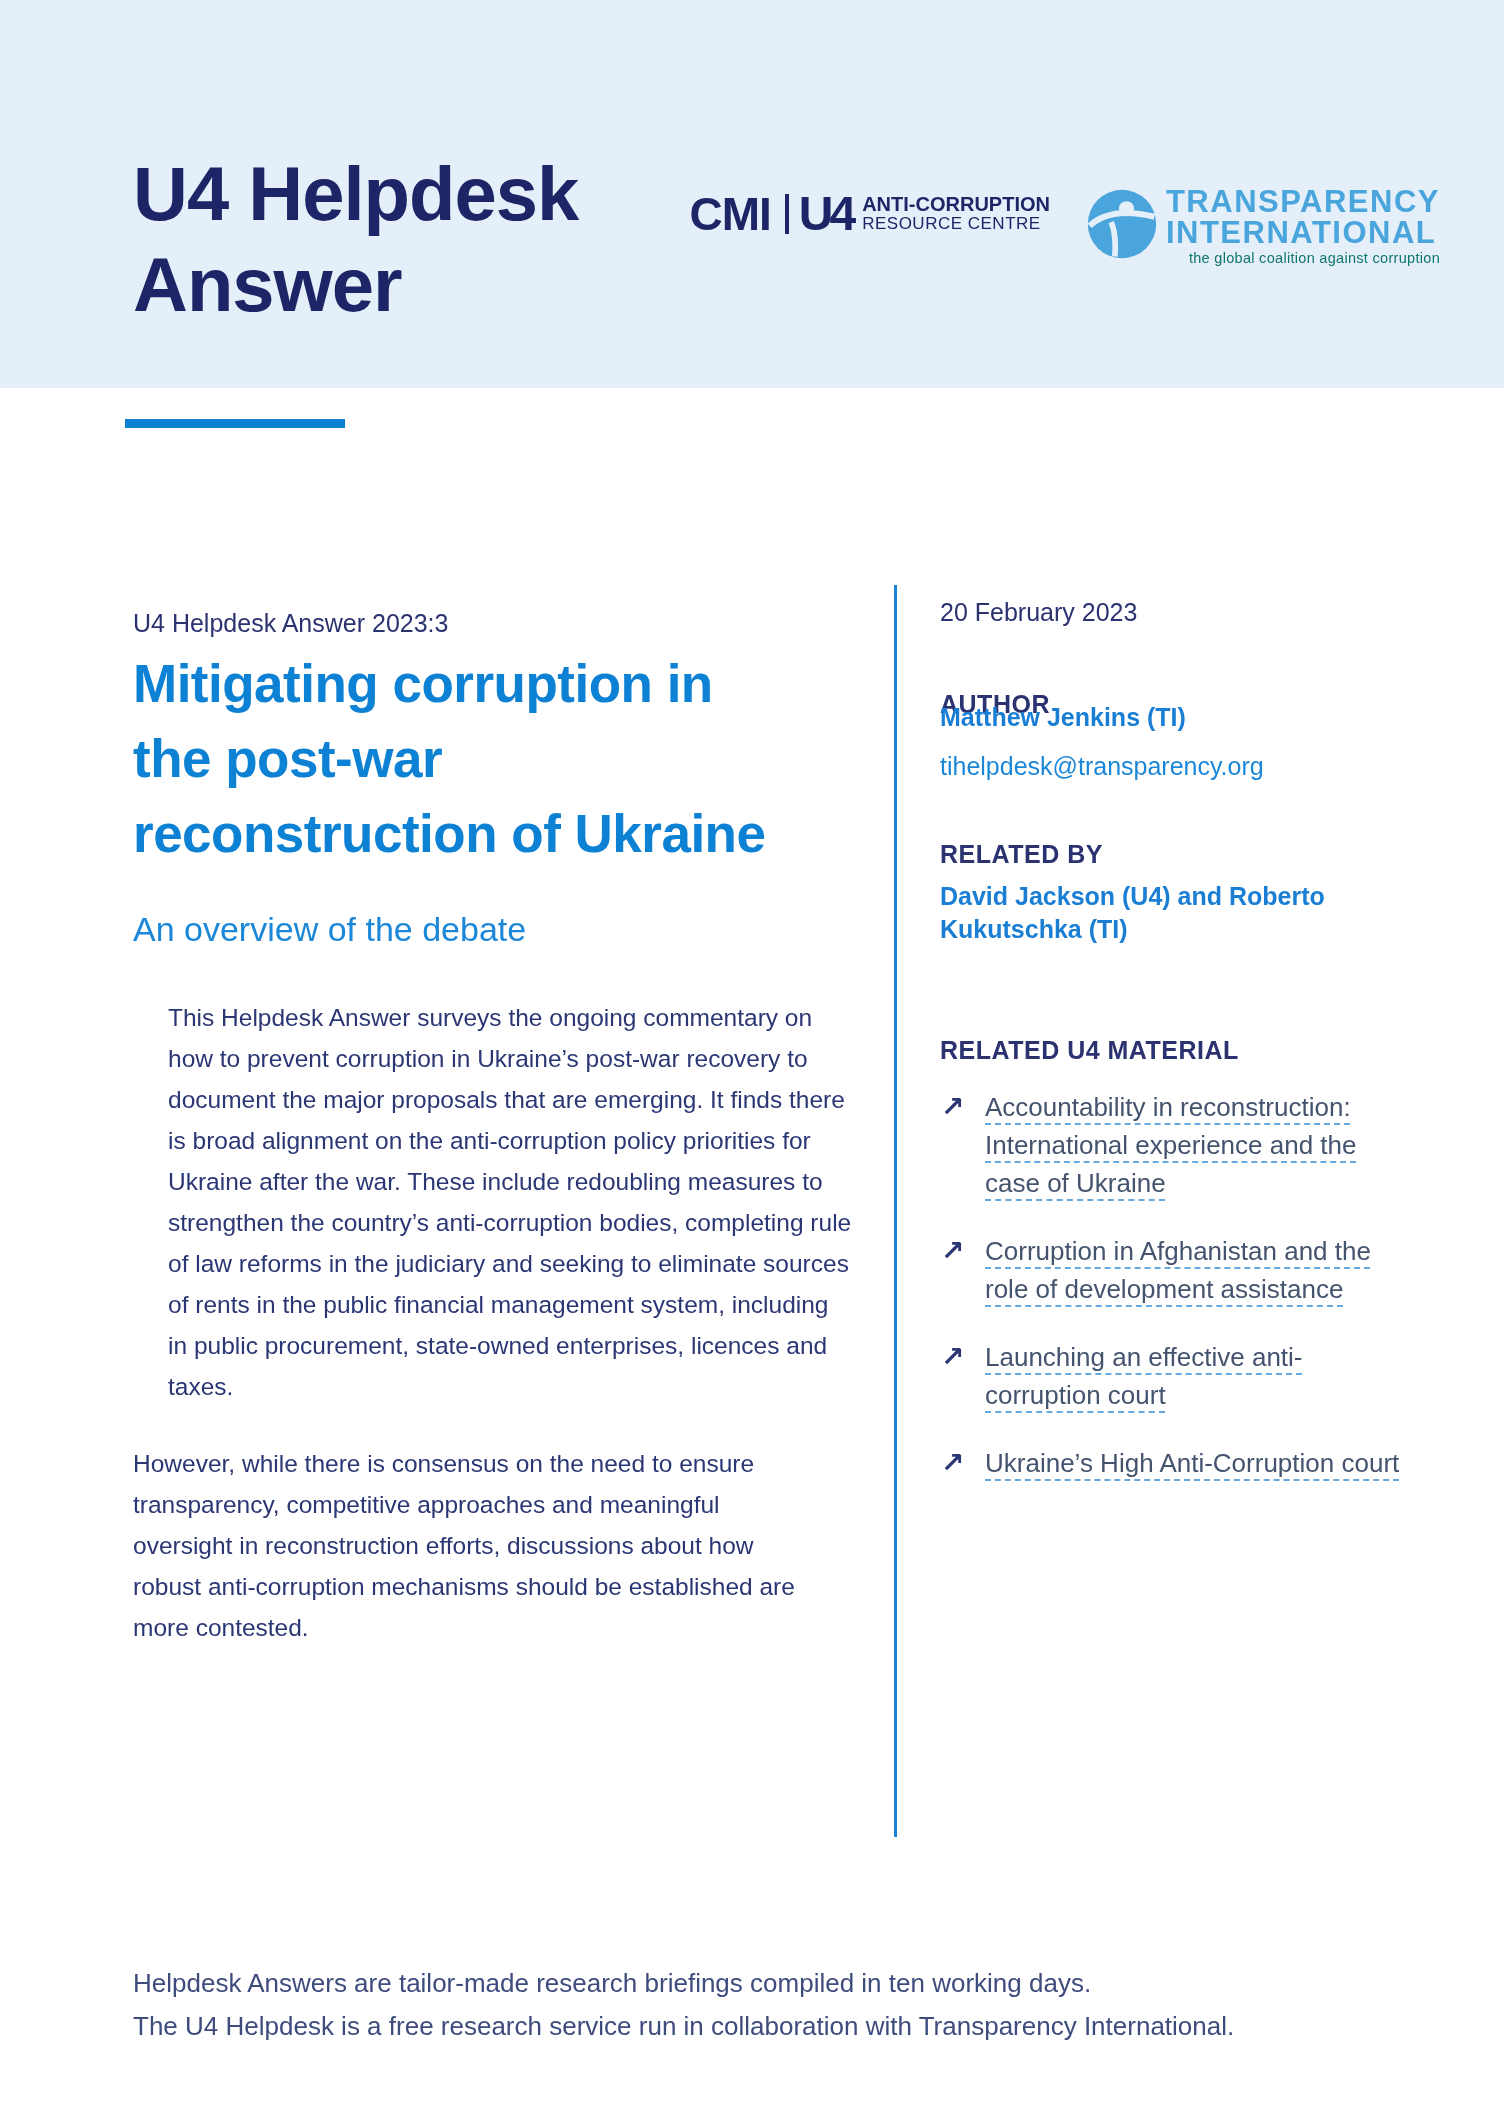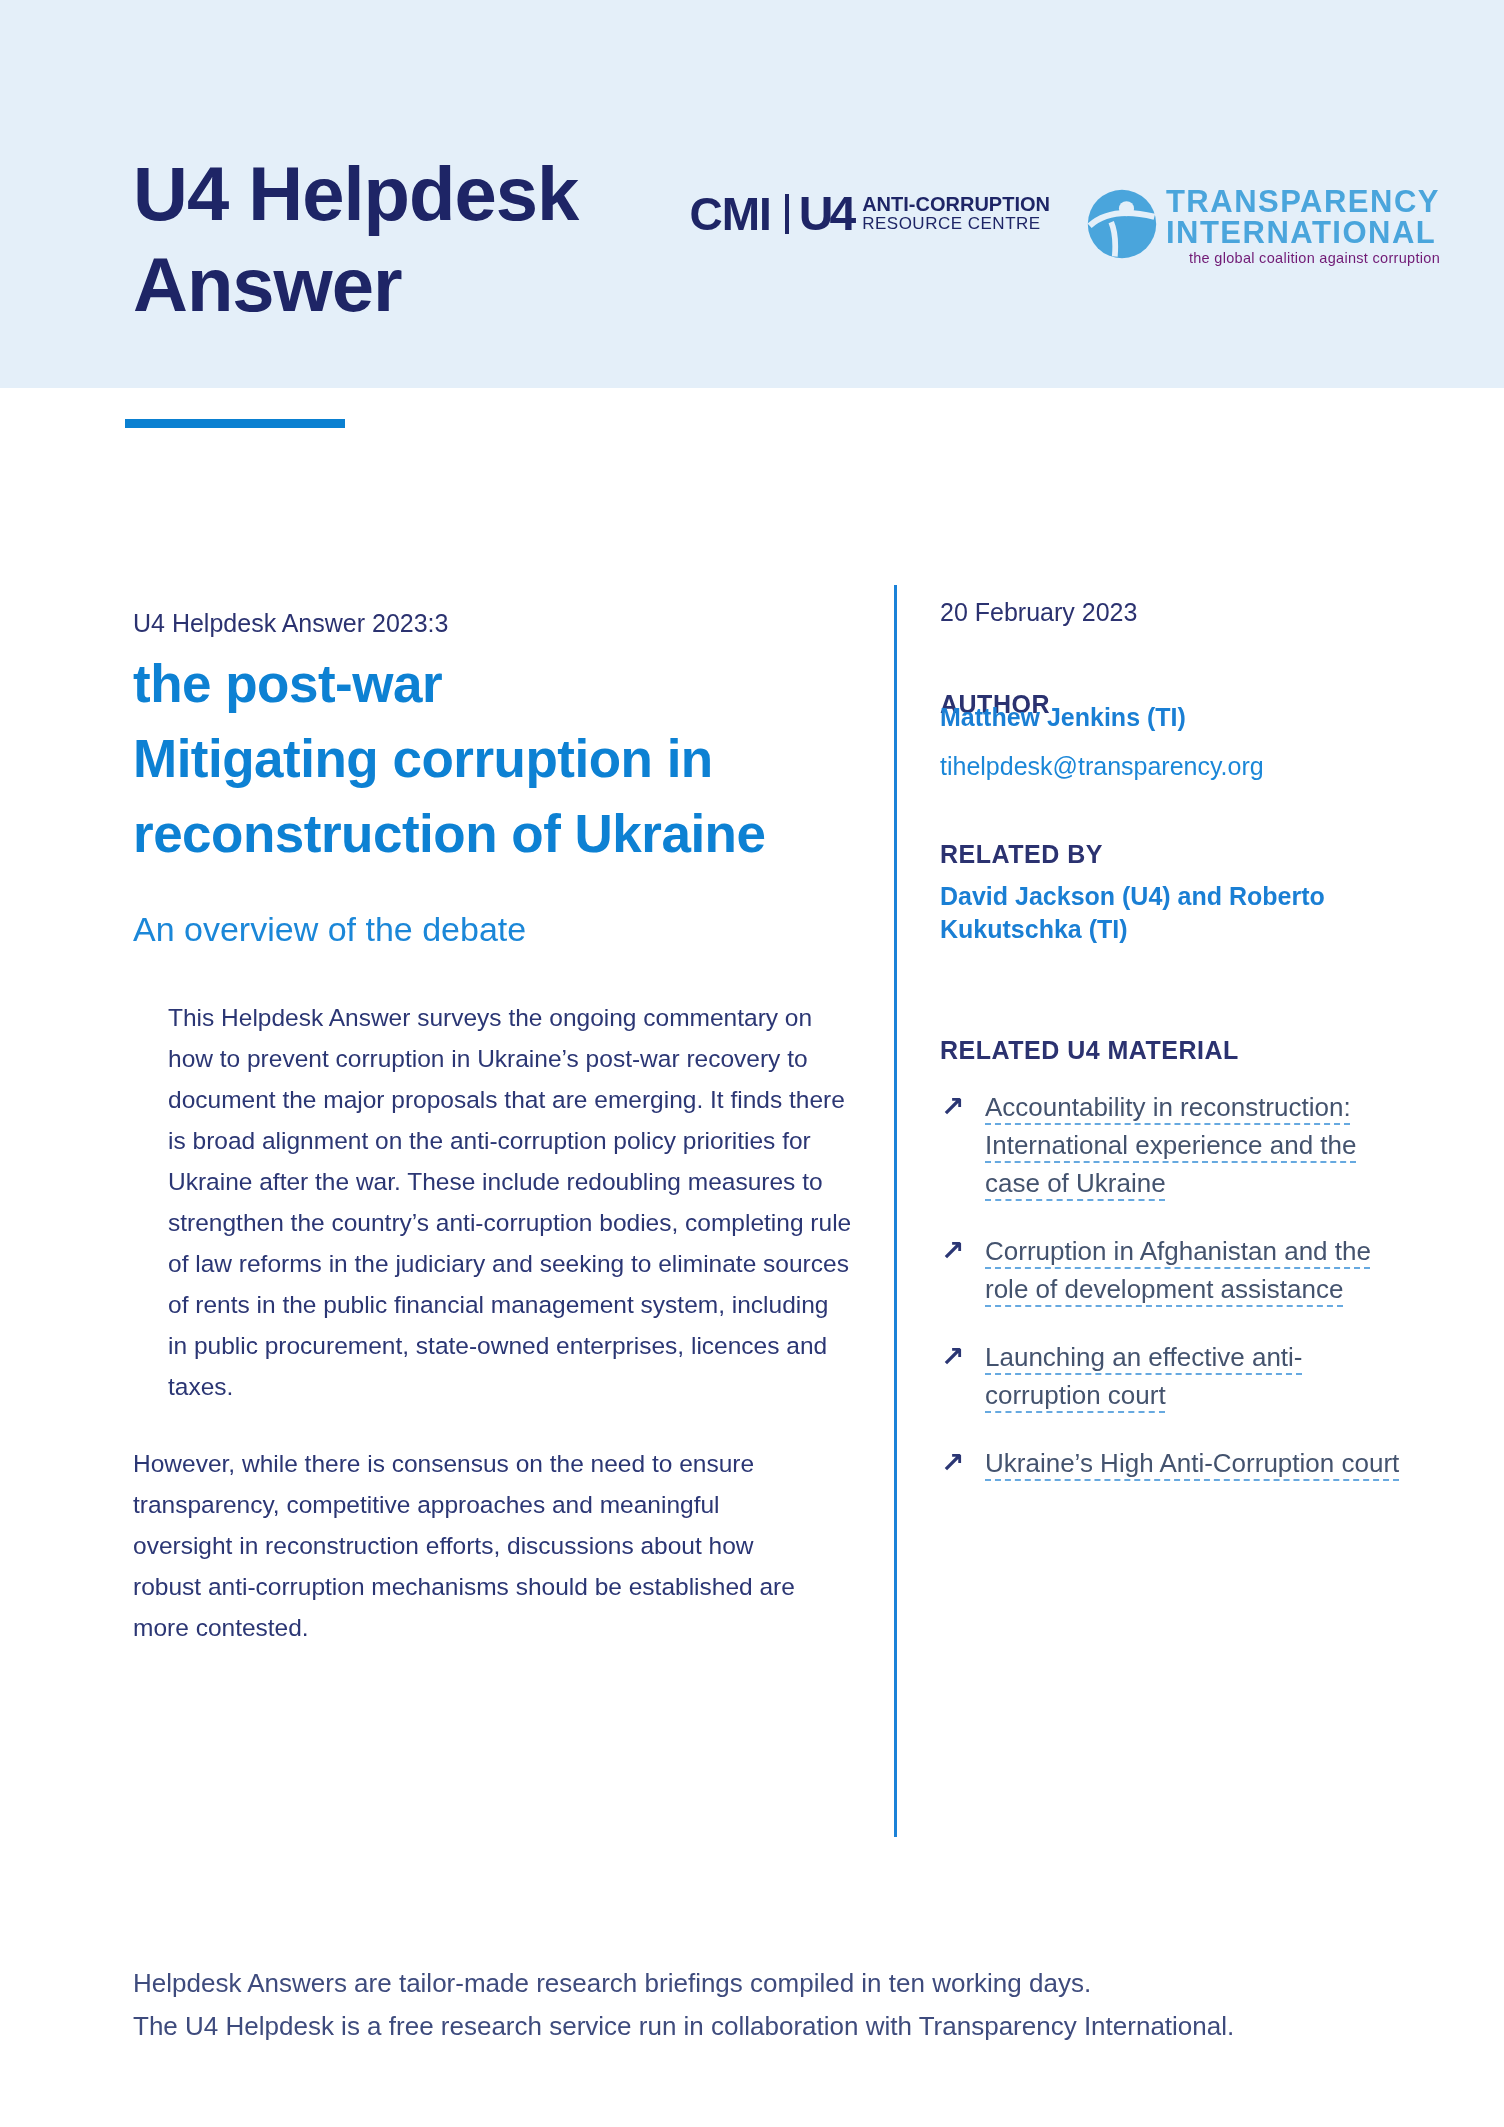--- a/index.html
+++ b/index.html
@@ -80,21 +80,21 @@
   .ti-word { line-height: 1.0; text-align: left; }
   .ti-word .w {
     font-size: 31px;
     font-weight: 700;
     letter-spacing: 1.5px;
     color: #4aa5dc;
   }
   .ti-word .tagline {
     font-size: 14.5px;
     font-weight: 400;
-    color: #701a75;
+    color: #0f766e;
     margin-top: 3px;
     text-align: right;
     letter-spacing: 0.3px;
   }
 
   
   .kicker {
     position: absolute;
     left: 133px; top: 609px;
     font-size: 25px;
@@ -247,22 +247,22 @@
           <div class="w">INTERNATIONAL</div>
           <div class="tagline">the global coalition against corruption</div>
         </span>
       </div>
     </div>
   </header>
 
   <div class="kicker">U4 Helpdesk Answer 2023:3</div>
 
   <h2 class="article-title">
+    <span>Mitigating corruption in</span>
     <span>the post-war</span>
-    <span>Mitigating corruption in</span>
     <span>reconstruction of Ukraine</span>
   </h2>
 
   <h3 class="article-subtitle">An overview of the debate</h3>
 
   <p class="para para-1">This Helpdesk Answer surveys the ongoing commentary on how to prevent corruption in Ukraine’s post-war recovery to document the major proposals that are emerging. It finds there is broad alignment on the anti-corruption policy priorities for Ukraine after the war. These include redoubling measures to strengthen the country’s anti-corruption bodies, completing rule of law reforms in the judiciary and seeking to eliminate sources of rents in the public financial management system, including in public procurement, state-owned enterprises, licences and taxes.</p>
   <p class="para para-2">However, while there is consensus on the need to ensure transparency, competitive approaches and meaningful oversight in reconstruction efforts, discussions about how robust anti-corruption mechanisms should be established are more contested.</p>
 
   <div class="v-rule"></div>
 

